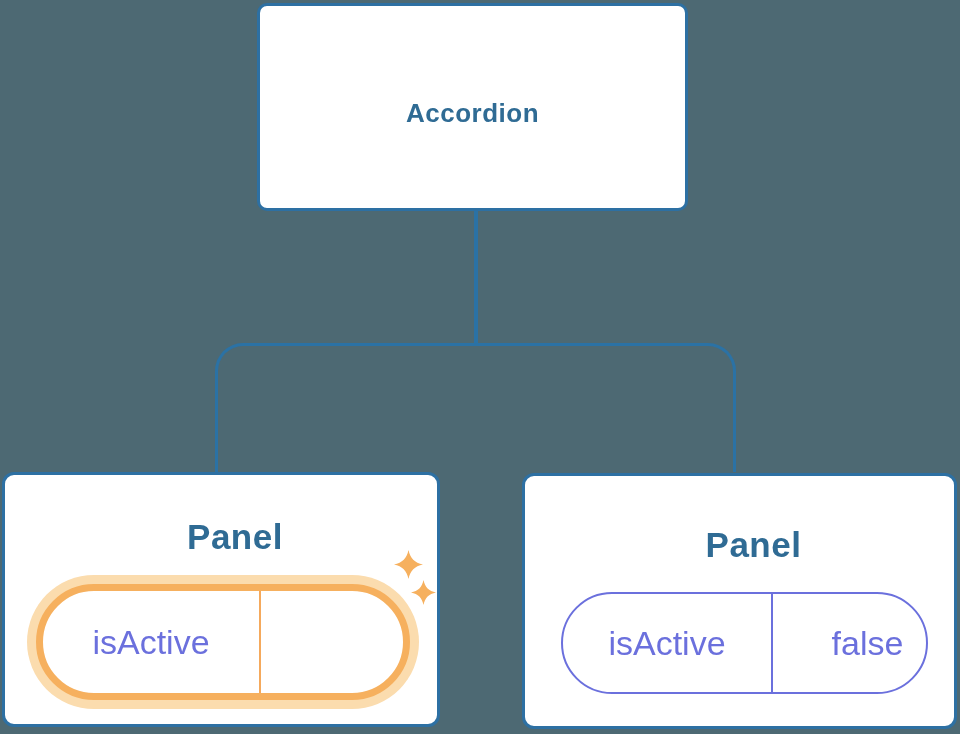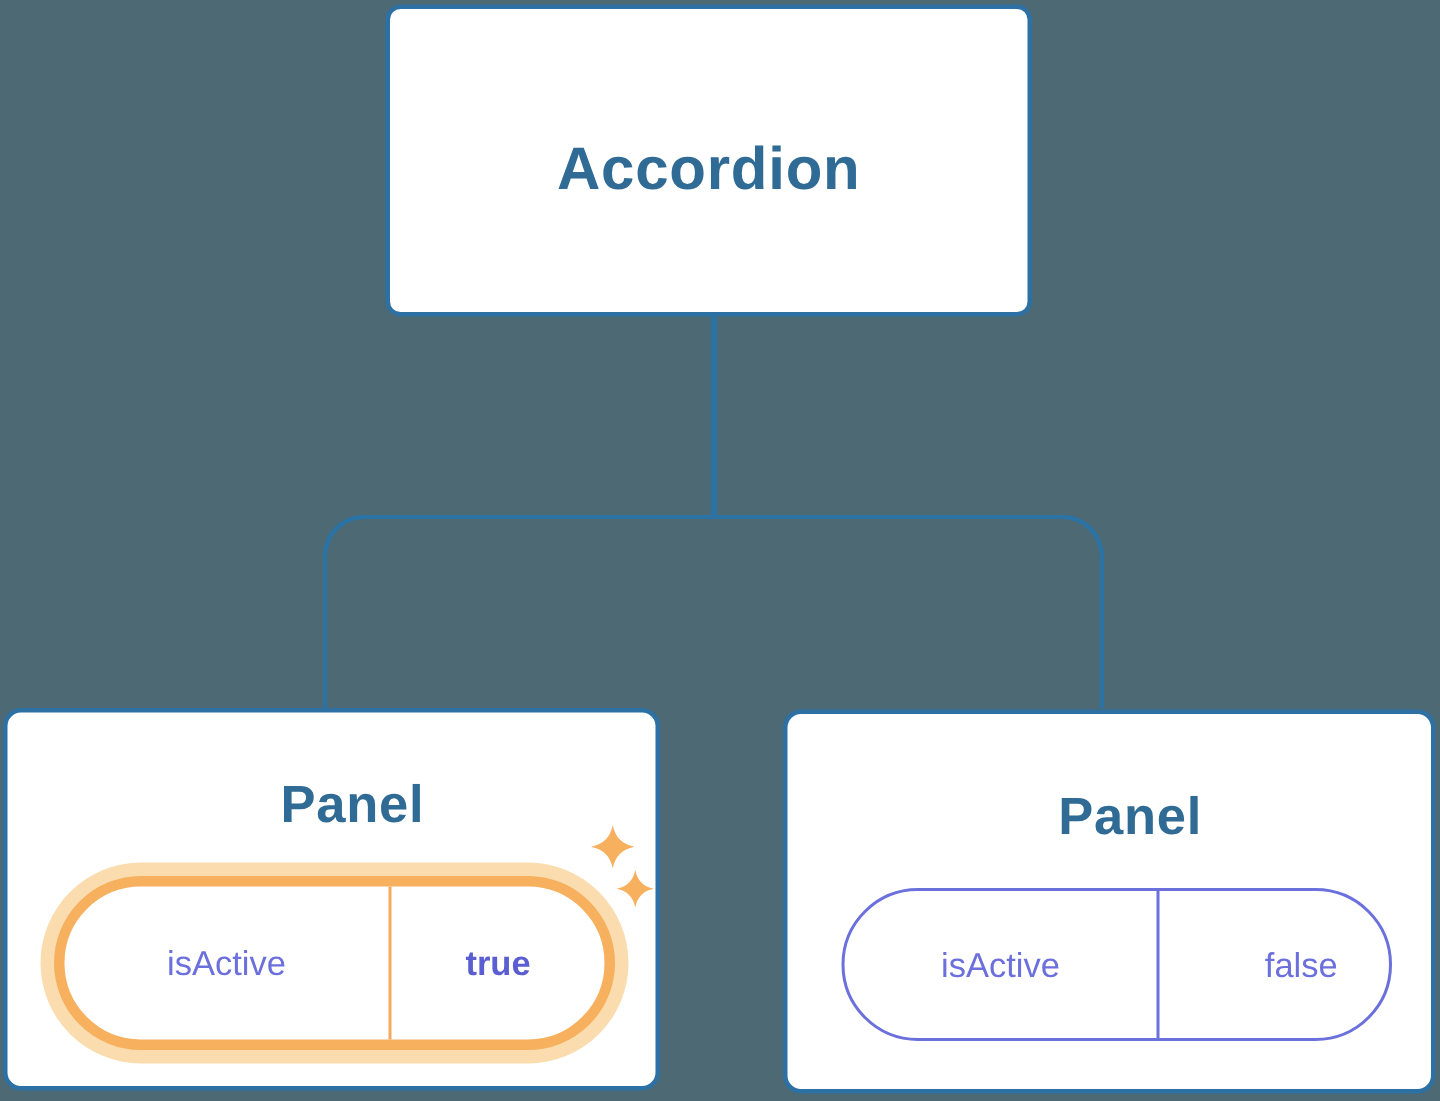--- a/index.html
+++ b/index.html
@@ -33,21 +33,21 @@
     border: 3px solid var(--node-border-blue);
   }
   .node-accordion {
     left: 257px; top: 3px;
     width: 431px; height: 208px;
     border-radius: 10px;
     display: flex; align-items: center; justify-content: center;
   }
   .node-label {
     color: var(--node-text-blue);
-    font-size: 40px;
+    font-size: 26px;
     font-weight: 600;
     letter-spacing: 0.5px;
     margin-top: 12px;
   }
   .stem {
     position: absolute;
     left: 474px; top: 211px;
     width: 4px; height: 134px;
     background: var(--line-blue);
   }
@@ -95,21 +95,21 @@
   }
   .pill-inactive {
     left: 36px; top: 116px;
     width: 367px; height: 102px;
     border: 2px solid var(--prop-purple);
     border-radius: 51px;
   }
   .pill-seg {
     display: flex; align-items: center; justify-content: center;
     height: 100%;
-    font-size: 23px;
+    font-size: 34px;
   }
   .pill-active .pill-seg-name {
     width: 218px;
     border-right: 2px solid var(--active-divider-orange);
     color: var(--prop-purple);
   }
   .pill-active .pill-seg-value {
     flex: 1;
     color: var(--prop-purple-bold);
     font-weight: 700;
@@ -141,21 +141,20 @@
     <span class="node-label">Accordion</span>
   </div>
 
   <div class="stem"></div>
   <div class="bracket"></div>
 
   <div class="node node-panel-left">
     <div class="panel-title">Panel</div>
     <div class="pill pill-active">
       <div class="pill-seg pill-seg-name">isActive</div>
-      <div class="pill-seg pill-seg-value">true</div>
     </div>
     <svg class="sparkle sparkle-large" viewBox="0 0 24 24">
       <path d="M12 0C13.4 6.9 17.1 10.6 24 12C17.1 13.4 13.4 17.1 12 24C10.6 17.1 6.9 13.4 0 12C6.9 10.6 10.6 6.9 12 0Z"></path>
     </svg>
     <svg class="sparkle sparkle-small" viewBox="0 0 24 24">
       <path d="M12 0C13.4 6.9 17.1 10.6 24 12C17.1 13.4 13.4 17.1 12 24C10.6 17.1 6.9 13.4 0 12C6.9 10.6 10.6 6.9 12 0Z"></path>
     </svg>
   </div>
 
   <div class="node node-panel-right">

